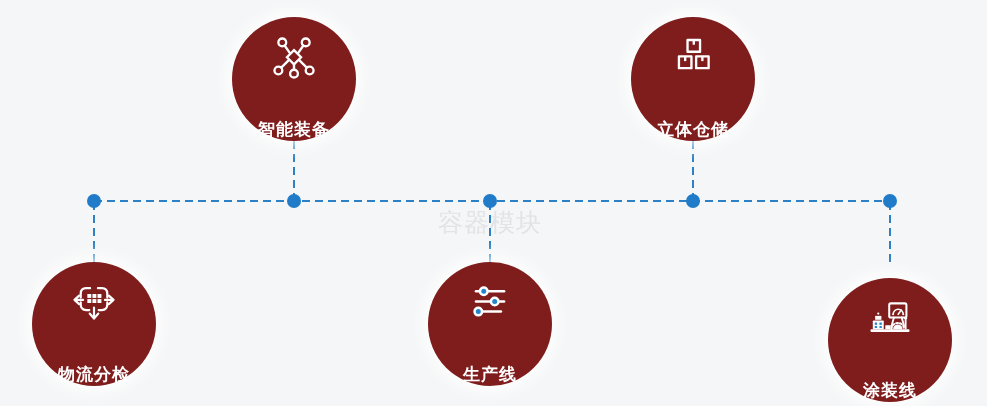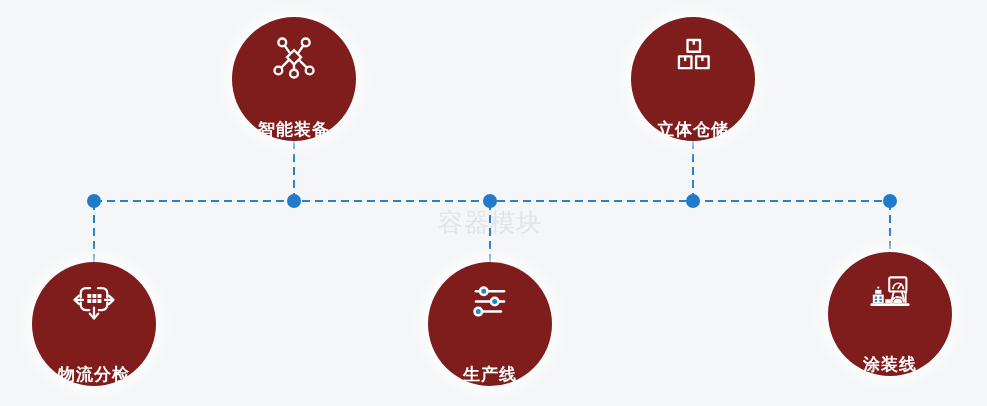--- a/index.html
+++ b/index.html
@@ -113,21 +113,21 @@
         <line x1="14" y1="30" x2="50" y2="30"></line>
         <line x1="14" y1="43" x2="46" y2="43"></line>
         <circle cx="24" cy="17" r="4.8" fill="#2585c9"></circle>
         <circle cx="38" cy="30" r="4.8" fill="#2585c9"></circle>
         <circle cx="17" cy="43" r="4.8" fill="#2585c9"></circle>
       </g>
     </svg>
     <span class="label">生产线</span>
   </div>
 
-  <div class="node" style="left:828px;top:252px;">
+  <div class="node" style="left:828px;top:278px;">
     <svg class="icon" viewBox="0 0 64 64">
       <g stroke="#ffffff" fill="none" stroke-linecap="round" stroke-linejoin="round">
         <rect x="31" y="12" width="22" height="18" rx="2" stroke-width="2.6"></rect>
         <path d="M36 26 A6.5 6.5 0 0 1 49 26" stroke-width="2"></path>
         <path d="M42.5 26 L46.5 20.5" stroke-width="2"></path>
         <path d="M37 30 L34 41" stroke-width="2.4"></path>
         <path d="M47 30 L50 41" stroke-width="2.4"></path>
         <path d="M34 45 A8 8 0 0 1 50 45" stroke-width="2.5" stroke-dasharray="2.5 2.5"></path>
         <path d="M52 44 V33" stroke-width="2.4"></path>
       </g>

